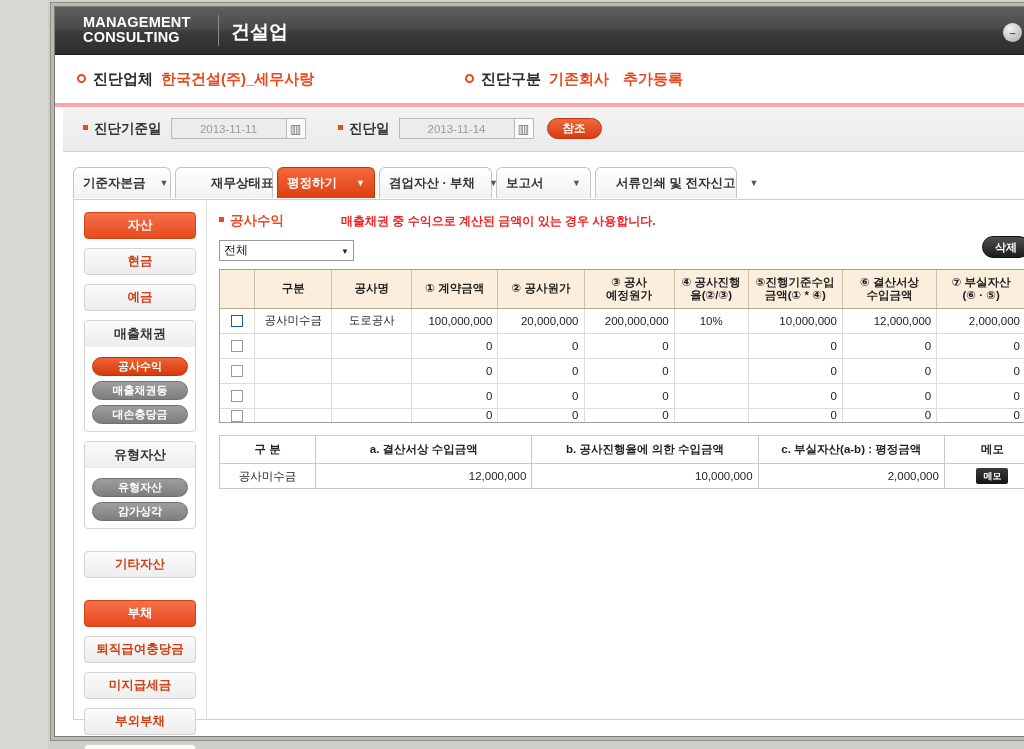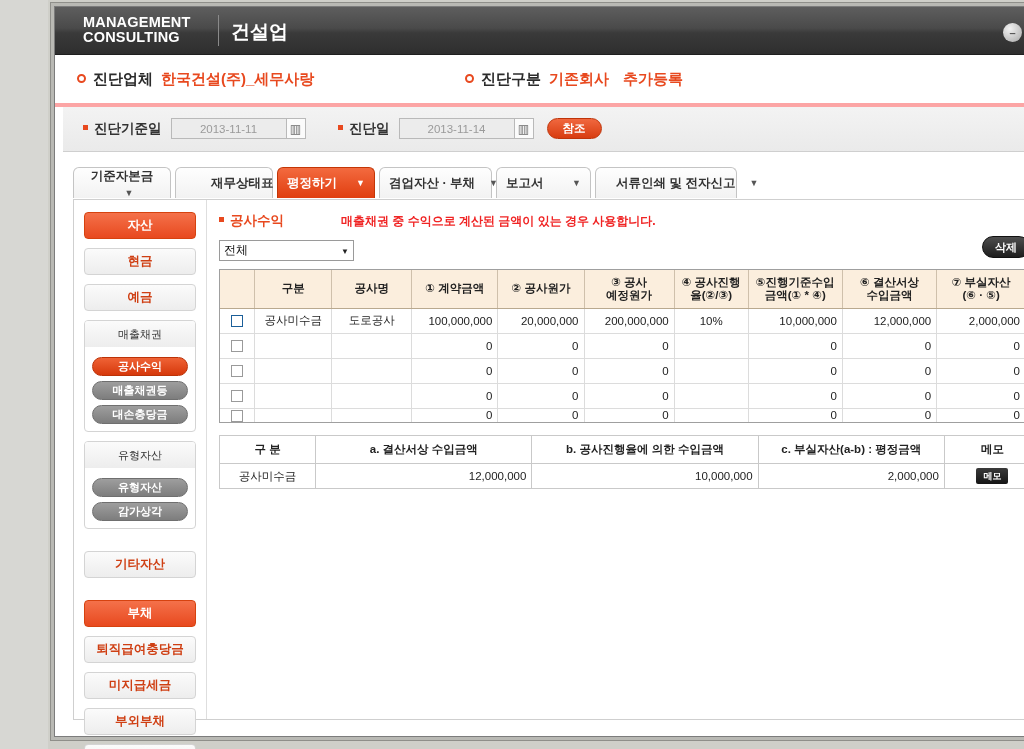--- a/index.html
+++ b/index.html
@@ -142,21 +142,21 @@
     position: absolute; left: 0; top: 0; width: 133px; height: 100%;
     background: #ffffff; border-right: 1px solid #dedede;
     box-sizing: border-box; padding: 12px 10px 0 10px;
   }
   .side-group {
     border: 1px solid #d4d4d4; border-radius: 4px;
     margin-bottom: 9px; overflow: hidden; background:#fff;
   }
   .side-head {
     height: 26px; display: flex; align-items: center; justify-content: center;
-    font-size: 11px; font-weight: normal;
+    font-size: 13px; font-weight: bold;
     background: linear-gradient(180deg,#fbfbfb,#ededed);
     color: #cf3f13;
   }
   .side-head.plain { color: #333; }
   .side-sub { padding: 5px 7px 7px 7px; }
   .pill {
     height: 19px; border-radius: 10px; margin-top: 5px;
     display: flex; align-items: center; justify-content: center;
     font-size: 11px; font-weight: bold; color: #ffffff;
     background: linear-gradient(180deg,#9e9e9e,#7d7d7d);
@@ -340,21 +340,21 @@
       <div class="date-group" style="left:275px;">
         <span class="date-label"><span class="sq-bullet"></span><span>진단일</span></span>
         <div class="date-box">2013-11-14</div>
         <div class="cal-icon">▥</div>
         <div class="btn-pill">참조</div>
       </div>
     </div>
 
     <div class="tabstrip">
       <div class="tabs">
-        <div class="tab" style="width:98px;flex-direction:column;">
+        <div class="tab" style="width:98px;">
           <span>기준자본금</span>
           <span class="caret">▼</span>
         </div>
         <div class="tab" style="width:98px;padding-left:35px;">
           <span>재무상태표</span>
           <span class="caret">▼</span>
         </div>
         <div class="tab active" style="width:98px;">
           <span>평정하기</span>
           <span class="caret">▼</span>

